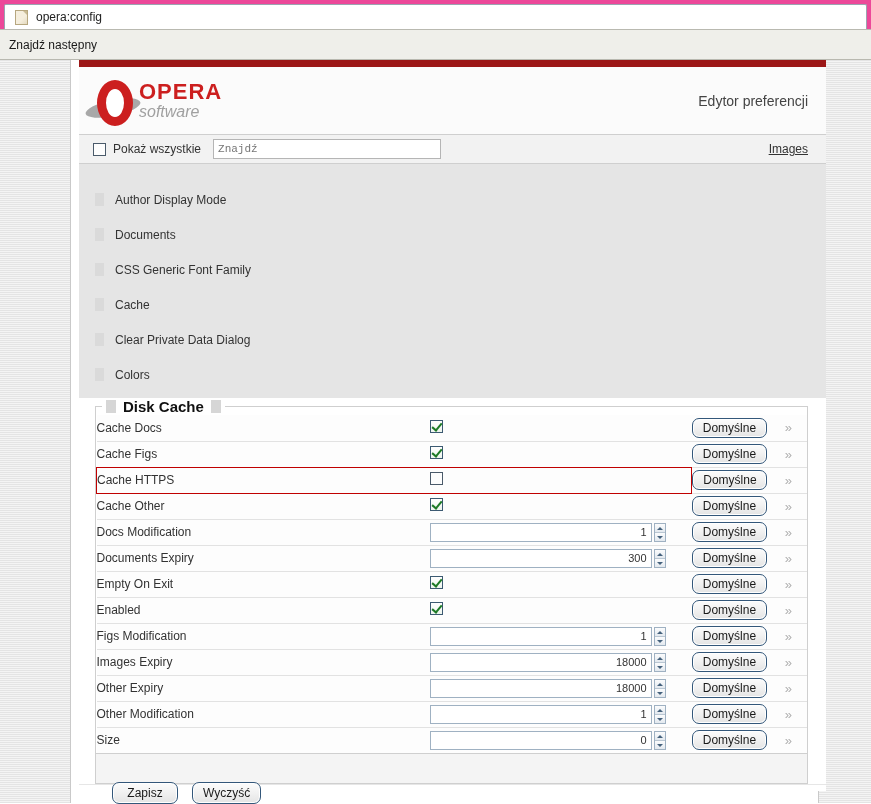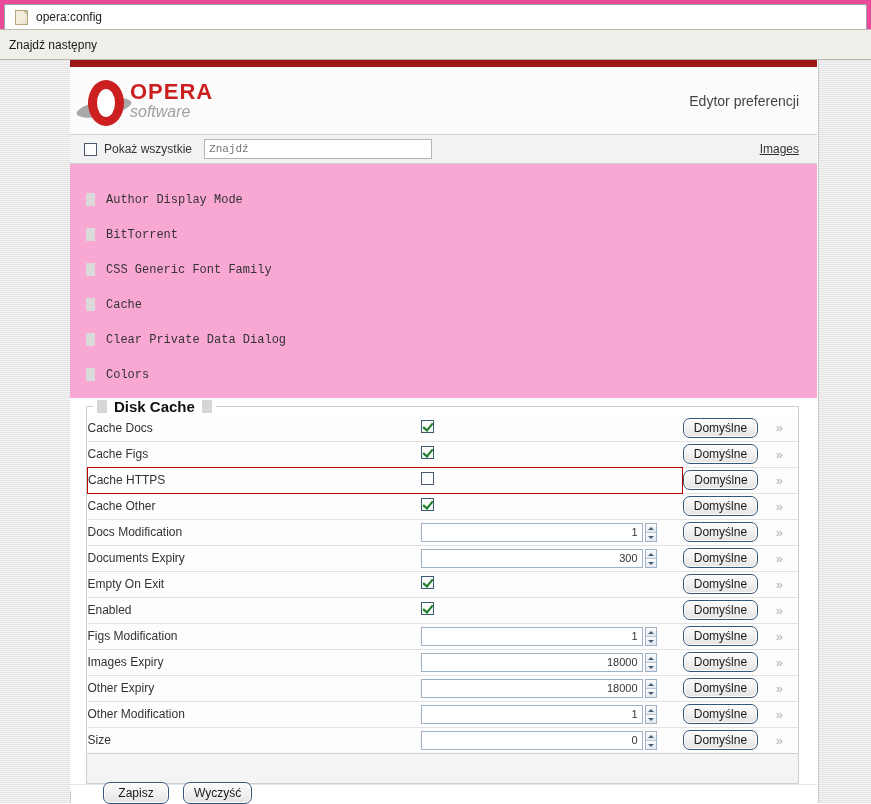--- a/index.html
+++ b/index.html
@@ -127,21 +127,21 @@
     background-color: #ededed;
     background-image: repeating-linear-gradient(
         to bottom, #e4e4e4 0px, #e4e4e4 1px, #f4f4f4 1px, #f4f4f4 2px);
     border-right: 1px solid #c9c9c9;
   }
   .hatch-left  { left: 0;   width: 71px; }
   .hatch-right { left: 818px; right: 0; border-right: none; border-left: 1px solid #c9c9c9; }
 
   #opera-config {
     position: absolute;
-    left: 70px; top: 0; width: 747px;
+    left: 79px; top: 0; width: 747px;
     background: #ffffff;
   }
 
   .redbar { height: 7px; background: #9c1717; }
 
   .header {
     height: 68px;
     background: #fbfbfb;
     border-bottom: 1px solid #cfcfcf;
     display: flex;
@@ -220,22 +220,21 @@
   }
   .help-link {
     margin-left: auto;
     font-size: 12px; color: #333;
     text-decoration: underline;
     cursor: pointer;
   }
 
   .sections {
     padding: 18px 0 6px 16px;
-    background: #f9a8d4;
-    font-family: Liberation Mono, monospace;
+    background: #e5e5e5;
   }
   .section-item {
     display: flex; align-items: center;
     height: 35px;
     cursor: pointer;
   }
   .sq {
     width: 9px; height: 13px; flex: none;
     background: #dadada;
   }
@@ -389,21 +388,21 @@
       <span class="help-link">Images</span>
     </div>
 
     <div class="sections">
       <div class="section-item">
         <span class="sq"></span>
         <span class="section-label">Author Display Mode</span>
       </div>
       <div class="section-item">
         <span class="sq"></span>
-        <span class="section-label">BitTorrent</span>
+        <span class="section-label">Documents</span>
       </div>
       <div class="section-item">
         <span class="sq"></span>
         <span class="section-label">CSS Generic Font Family</span>
       </div>
       <div class="section-item">
         <span class="sq"></span>
         <span class="section-label">Cache</span>
       </div>
       <div class="section-item">

